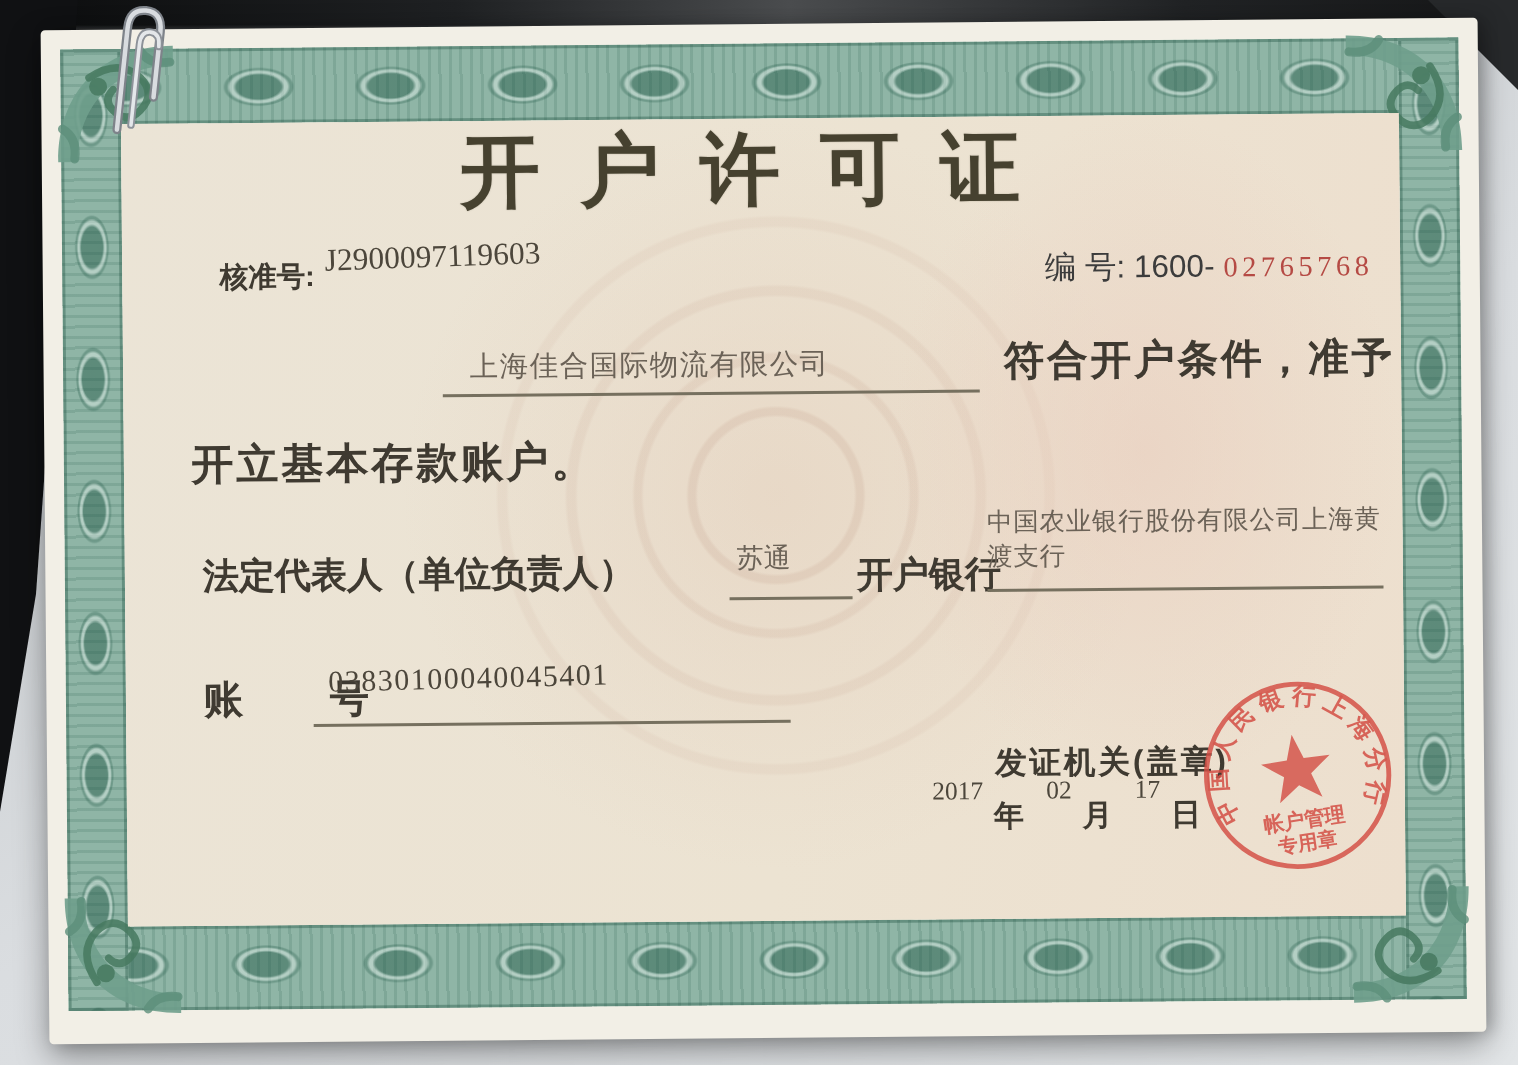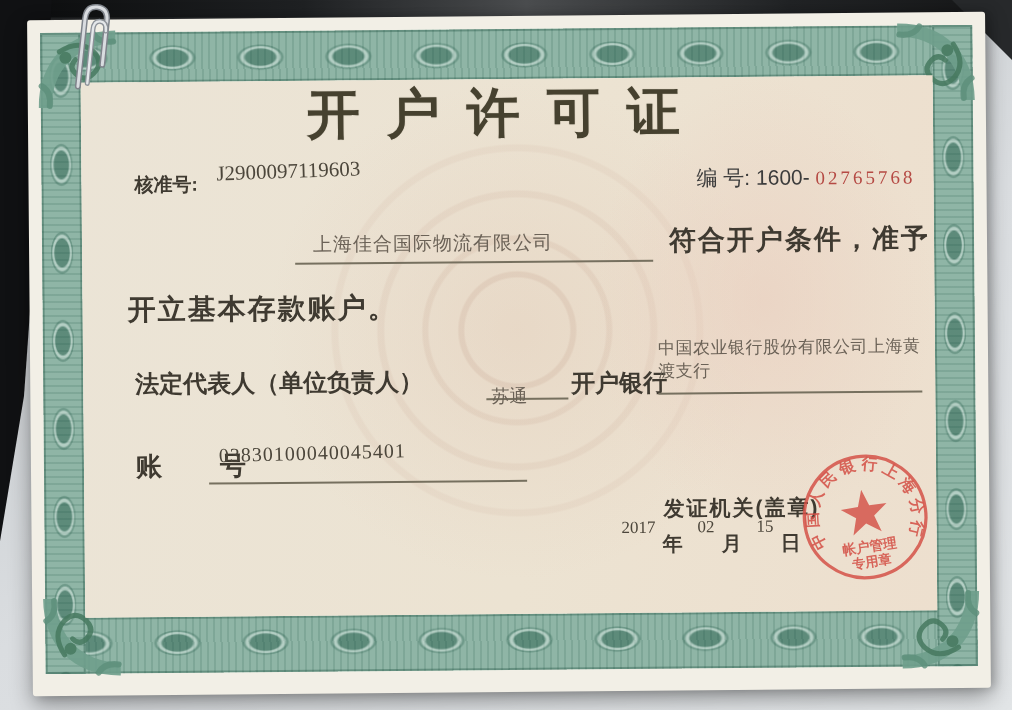--- a/index.html
+++ b/index.html
@@ -119,56 +119,56 @@
       <path d="M26,26 q20,-13 34,0 q11,11 0,22 q-9,9 -18,0 q-7,-7 0,-14" fill="none" stroke="#47795f" stroke-width="5" stroke-linecap="round" opacity="0.85"></path>
       <circle cx="32" cy="32" r="6" fill="#47795f" opacity="0.85"></circle>
       <path d="M8,60 q10,6 8,20 M60,8 q6,10 20,8" fill="none" stroke="#5d8f7b" stroke-width="6" stroke-linecap="round" opacity="0.8"></path>
     </svg>
   </div>
 
   <div class="abs paper"></div>
 
   <div class="t title">开户许可证</div>
 
-  <div class="t label-sm" style="left:106px;top:153px;">核准号:</div>
+  <div class="t label-sm" style="left:118px;top:153px;">核准号:</div>
   <div class="t typed" style="left:188px;top:141px;font-size:21px;transform:rotate(-1.5deg);">J2900097119603</div>
 
   <div class="t" style="left:668px;top:150px;font-size:21px;color:#3c3c3c;">
     <span>编 号: 1600-</span>
     <span class="serial-red" style="font-size:19px;text-align:center;">02765768</span>
   </div>
 
   <div class="t uline" style="left:266px;top:210px;width:358px;height:35px;">
     <span class="filled" style="position:absolute;left:18px;top:4px;letter-spacing:1px;">上海佳合国际物流有限公司</span>
   </div>
   <div class="t label-lg" style="left:640px;top:208px;">符合开户条件，准予</div>
 
   <div class="t label-lg" style="left:98px;top:272px;font-size:28px;">开立基本存款账户。</div>
 
   <div class="t label-md" style="left:105px;top:349px;">法定代表人（单位负责人）</div>
   <div class="t uline" style="left:456px;top:342px;width:82px;height:40px;">
-    <span class="filled" style="position:absolute;left:5px;top:2px;font-size:18px;margin-top:24px;">苏通</span>
+    <span class="filled" style="position:absolute;left:5px;top:2px;font-size:18px;">苏通</span>
   </div>
   <div class="t label-md" style="left:541px;top:352px;">开户银行</div>
   <div class="t uline" style="left:628px;top:322px;width:264px;height:56px;white-space:normal;">
     <span class="filled" style="display:block;font-size:17px;line-height:23px;letter-spacing:.5px;">中国农业银行股份有限公司上海黄渡支行</span>
   </div>
 
   <div class="t label-lg" style="left:105px;top:430px;font-size:26px;">账　　号</div>
   <div class="t uline" style="left:178px;top:422px;width:318px;height:42px;">
     <span class="typed" style="position:absolute;left:10px;top:2px;font-size:20px;letter-spacing:1px;transform:rotate(-1deg);">03830100040045401</span>
   </div>
 
   <div class="t" style="left:632px;top:480px;font-size:21px;font-weight:bold;letter-spacing:2px;">发证机关(盖章)</div>
   <div class="t date-row" style="left:590px;top:503px;">
     <span class="date-num">2017</span>
     <span class="date-unit">年</span>
     <span class="date-num">02</span>
     <span class="date-unit">月</span>
-    <span class="date-num">15</span>
+    <span class="date-num">17</span>
     <span class="date-unit">日</span>
   </div>
 
   <div class="abs stamp">
     <svg width="152" height="152" viewBox="0 0 150 150">
       <circle cx="75" cy="75" r="60" fill="none" stroke="#d44f45" stroke-width="3.2" opacity="0.9"></circle>
       <path id="seal-arc" d="M 34.3,98.5 A 47,47 0 1 1 115.7,98.5" fill="none"></path>
       <text font-size="15.5" font-weight="bold" fill="#d44f45" opacity="0.92">
         <textPath href="#seal-arc" startOffset="1" textLength="196">中国人民银行上海分行</textPath>
       </text>

